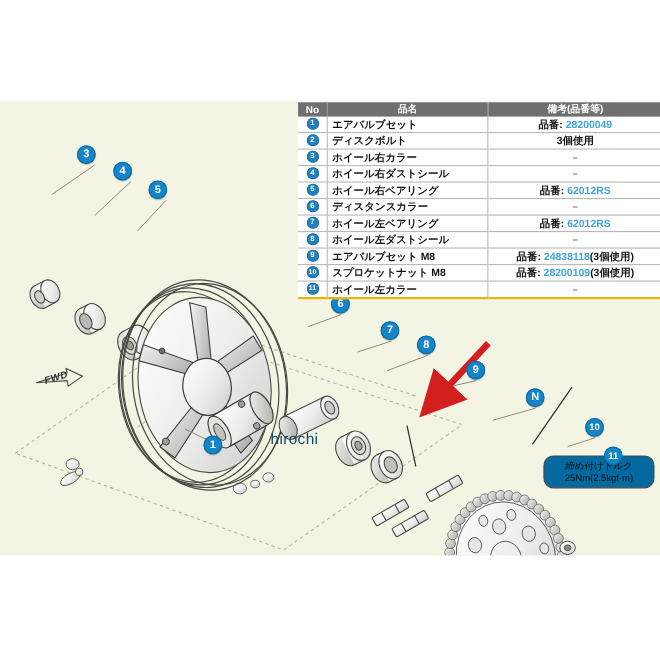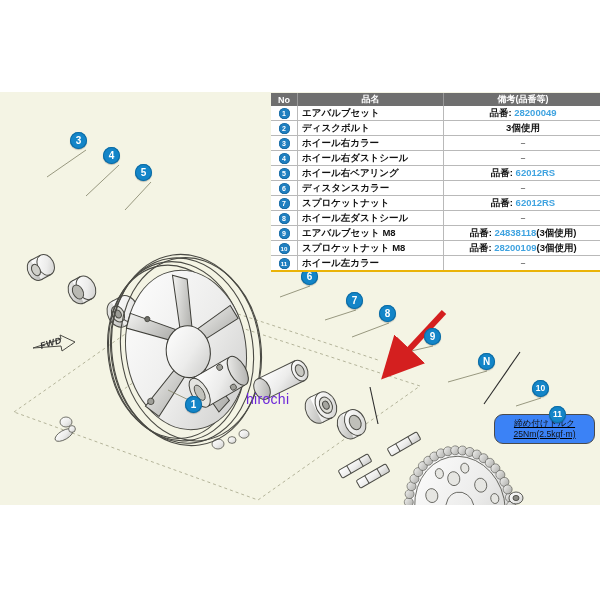--- a/index.html
+++ b/index.html
@@ -41,33 +41,33 @@
 
   
   .callout{position:absolute;width:17px;height:17px;border-radius:50%;
       background:#1385c8;color:#ffffff;font-size:10px;font-weight:bold;
       line-height:17px;text-align:center;
       box-shadow:0 0 0 1px #0c6ba3 inset, 0 1px 1px rgba(0,0,0,.25);
       font-family:"Liberation Sans",sans-serif;}
   .callout.small-txt{font-size:8.5px;}
 
   #torque-note{position:absolute;left:494px;top:322px;width:101px;height:30px;
-      background:#3b82f6;border:1.4px solid #4a4a4a;border-radius:9px;
+      background:#0369a1;border:1.4px solid #4a4a4a;border-radius:9px;
       display:flex;flex-direction:column;align-items:center;justify-content:center;
-      box-sizing:border-box;text-decoration:underline;}
+      box-sizing:border-box;}
   #torque-note div{font-size:8.6px;color:#111;line-height:11px;white-space:nowrap;}
 
   
   #fwd-label{position:absolute;left:31px;top:242px;width:46px;height:22px;}
   #fwd-label .fwd-text{position:absolute;left:9px;top:4px;font-size:9px;
       font-weight:bold;font-style:italic;color:#333;
       transform:rotate(-17deg);letter-spacing:.5px;}
 
   
-  #watermark{position:absolute;left:246px;top:299px;font-size:14px;color:#6d28d9;
+  #watermark{position:absolute;left:246px;top:299px;font-size:14px;color:#0c4a6e;
       font-family:"Liberation Sans",sans-serif;letter-spacing:.3px;}
 </style>
 </head>
 <body>
 
 <div id="stage">
 
   <div id="diagram-panel">
 
     <svg id="diagram-svg" width="600" height="413" viewBox="0 0 600 413">
@@ -394,21 +394,21 @@
             <td class="c-name">ホイール右ベアリング</td>
             <td class="c-note">品番: <span class="pn">62012RS</span></td>
           </tr>
           <tr>
             <td class="c-no"><span class="bullet">6</span></td>
             <td class="c-name">ディスタンスカラー</td>
             <td class="c-note"><span class="dash">－</span></td>
           </tr>
           <tr>
             <td class="c-no"><span class="bullet">7</span></td>
-            <td class="c-name">スプロケットナット</td>
+            <td class="c-name">ホイール左ベアリング</td>
             <td class="c-note">品番: <span class="pn">62012RS</span></td>
           </tr>
           <tr>
             <td class="c-no"><span class="bullet">8</span></td>
             <td class="c-name">ホイール左ダストシール</td>
             <td class="c-note"><span class="dash">－</span></td>
           </tr>
           <tr>
             <td class="c-no"><span class="bullet">9</span></td>
             <td class="c-name">エアバルブセット M8</td>

